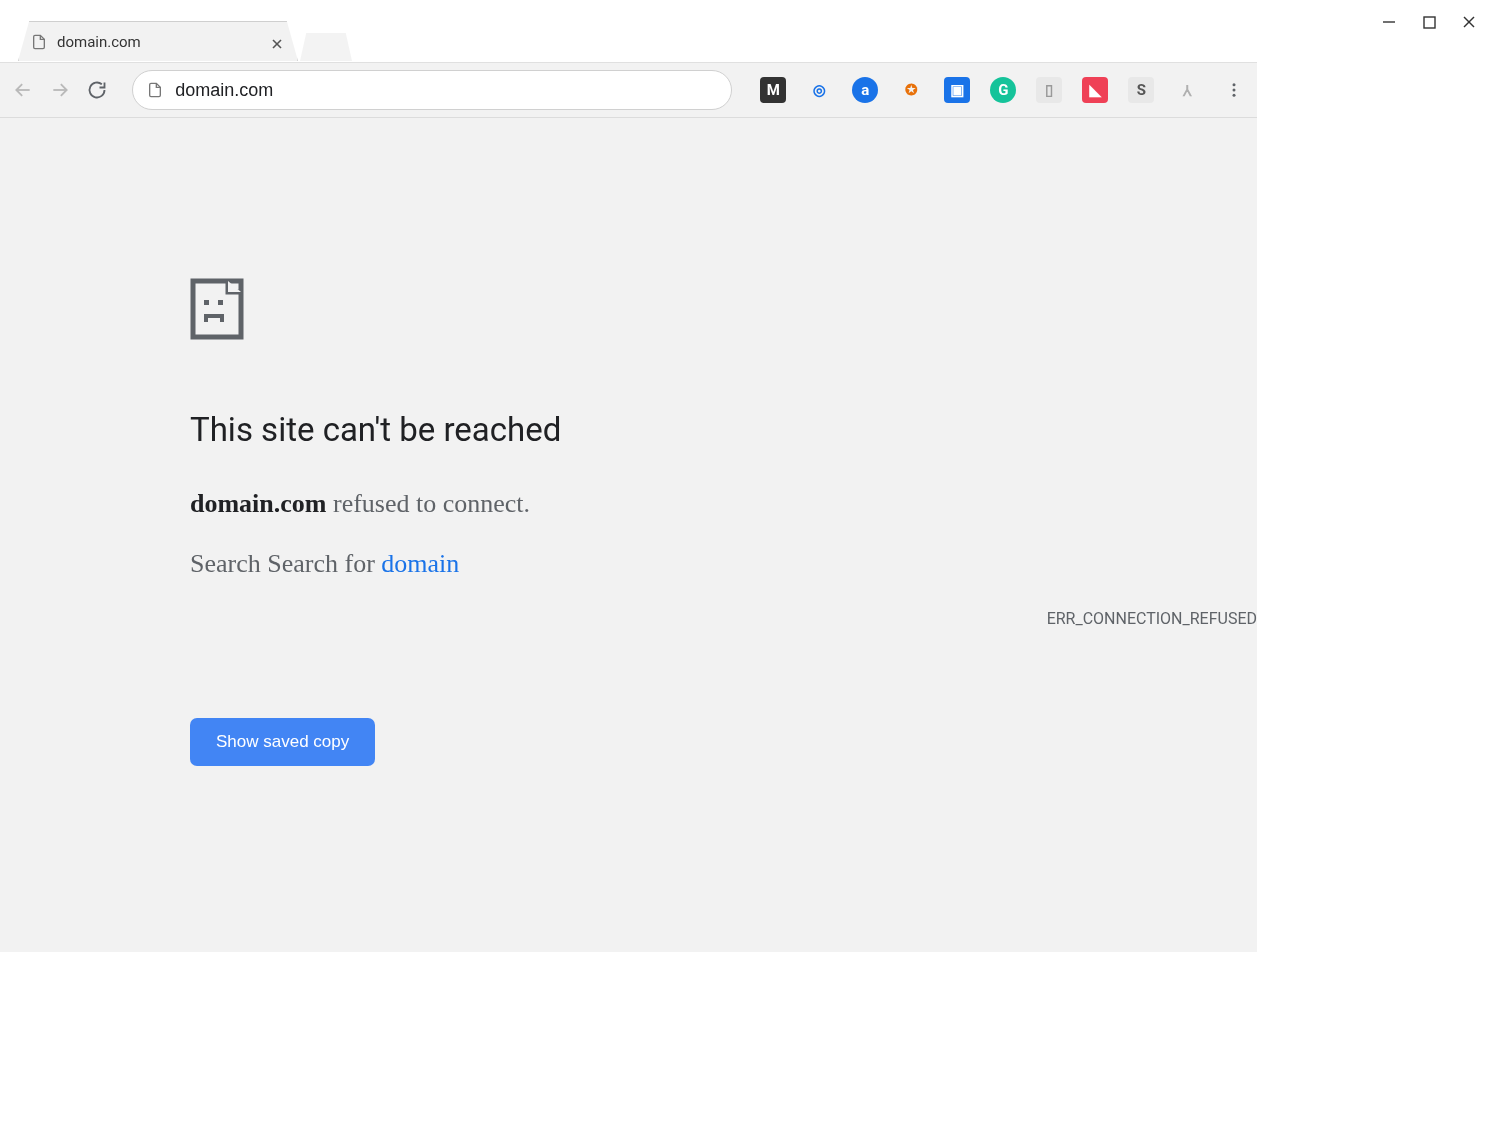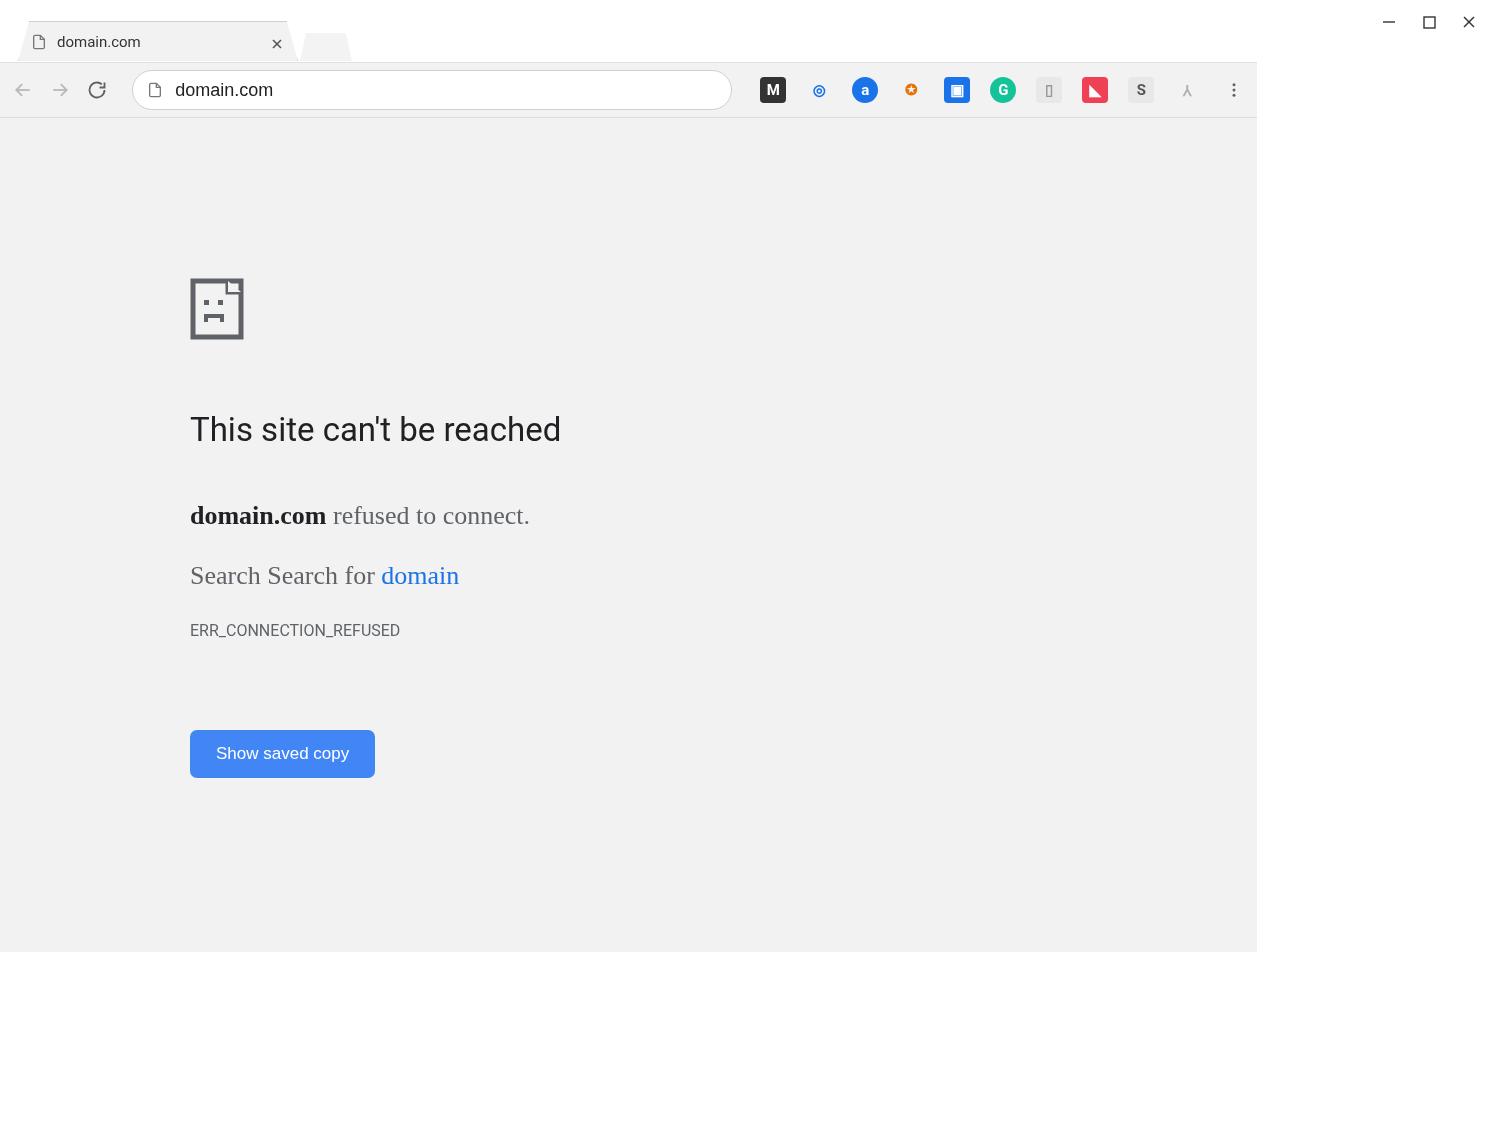--- a/index.html
+++ b/index.html
@@ -132,34 +132,35 @@
     padding: 160px 0 0 190px;
   }
   .error-icon {
     width: 54px; height: 62px;
     margin-bottom: 70px;
   }
   .error-title {
     font-size: 33px;
     font-weight: 400;
     color: #202124;
-    margin-bottom: 52px;
+    margin-bottom: 40px;
   }
   .error-line {
     font-size: 26px;
     color: #5f6368;
     margin-bottom: 30px;
     font-family: Liberation Serif, serif;
   }
   .error-line .bold-host { color:#202124; font-weight:600; }
   .error-line a { color:#1a73e8; text-decoration:none;text-align:right; }
   .error-code {
     font-size: 16px;
     color: #5f6368;
     margin-bottom: 90px;
+    text-align: right;
   }
   .action-btn {
     background: #4285f4;
     color: #ffffff;
     border: none;
     padding: 14px 26px;
     font-size: 17px;
     border-radius: 7px;
     cursor: pointer;
   }

